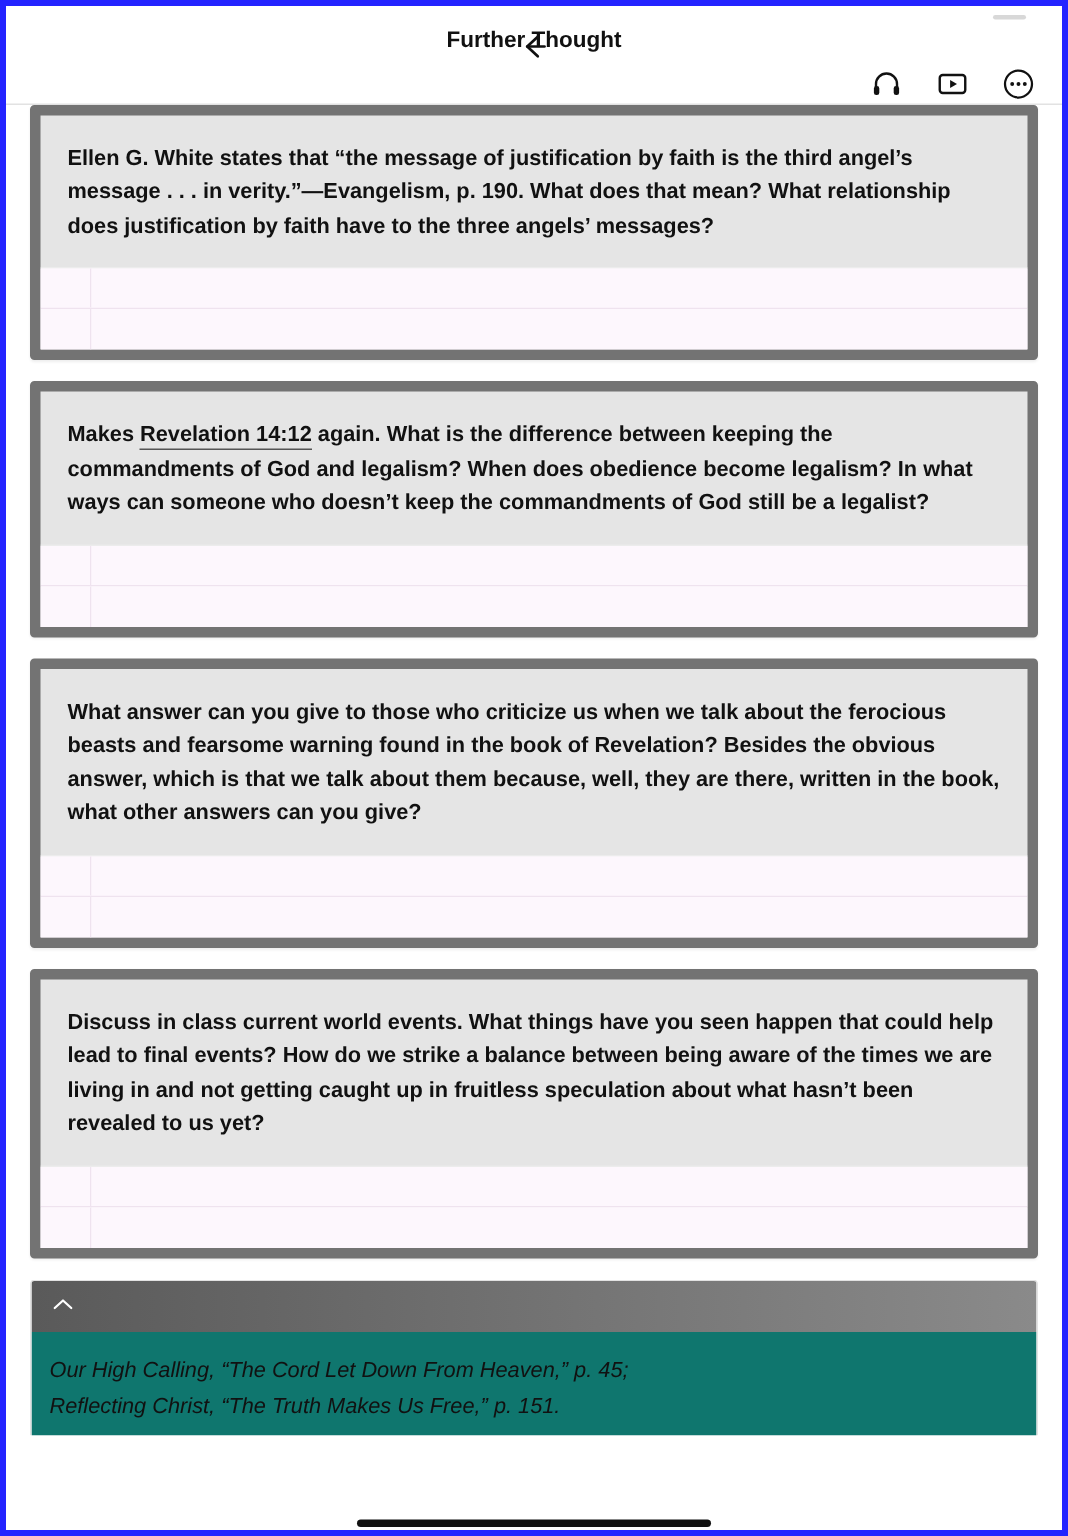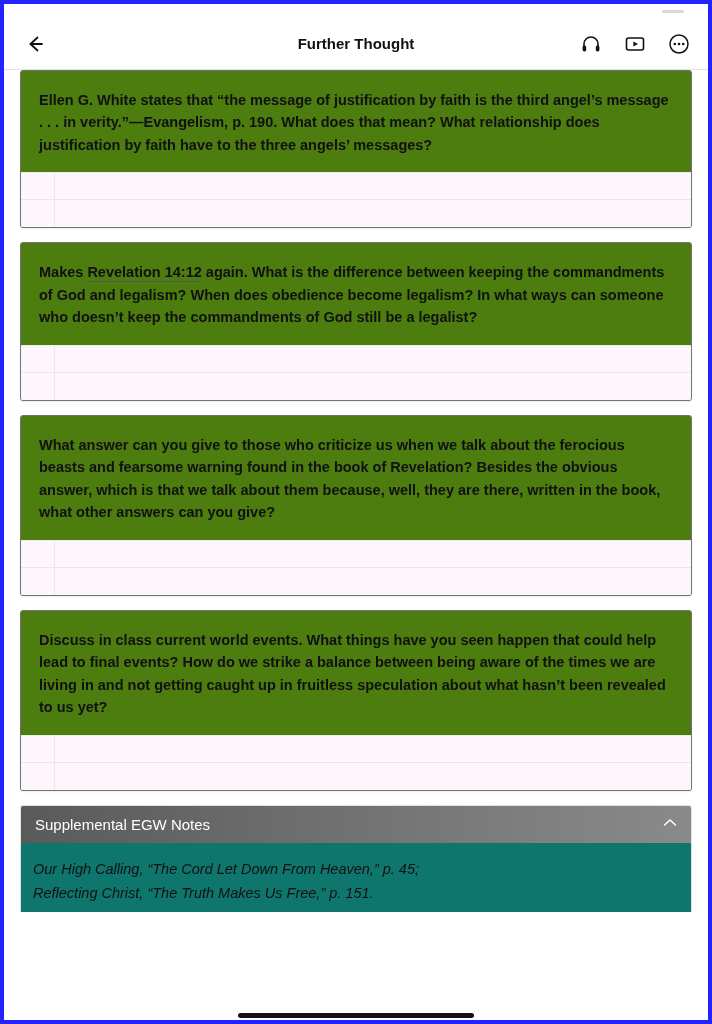--- a/index.html
+++ b/index.html
@@ -30,20 +30,21 @@
   }
   
   .header {
     height: 52px;
     background: #ffffff;
     display: flex;
     align-items: center;
     padding: 0 16px;
     border-bottom: 1px solid #e2e2e2;
     position: relative;
+    flex-direction: column;
   }
   .back-arrow {
     width: 30px; height: 30px;
     display: flex; align-items: center; justify-content: center;
     font-size: 22px; color: #111;
     line-height: 1;
   }
   .header-title {
     position: absolute;
     left: 0; right: 0;
@@ -70,22 +71,22 @@
     padding: 0 16px;
     background: #ffffff;
   }
   .section-title {
     font-size: 15px;
     font-weight: bold;
     color: #111;
     padding: 16px 4px 12px 4px;
   }
   .qcard {
-    background: #4d7c0f;
-    border: 1px solid #737373;
+    background: #e5e5e5;
+    border: 7px solid #737373;
     border-radius: 3px;
     margin-bottom: 14px;
     overflow: hidden;
     box-shadow: 0 1px 2px rgba(0,0,0,0.07);
   }
   .qtext {
     padding: 18px 18px 16px 18px;
     font-size: 14.5px;
     line-height: 1.55;
     font-weight: bold;
@@ -242,21 +243,20 @@
             <div class="answer-row">
               <div class="answer-gutter"></div>
               <div class="answer-field"></div>
             </div>
           </div>
         </div>
       </div>
 
     <div class="supp">
       <div class="supp-header">
-        <span class="supp-title">Supplemental EGW Notes</span>
         <span class="chev">
           <svg width="14" height="10" viewBox="0 0 14 10" aria-hidden="true">
             <path d="M1.5 7 L7 2 L12.5 7" fill="none" stroke="#ffffff" stroke-width="1.5" stroke-linecap="round" stroke-linejoin="round"></path>
           </svg>
         </span>
       </div>
       <div class="supp-body">
         <div>Our High Calling, “The Cord Let Down From Heaven,” p. 45;</div>
         <div>Reflecting Christ, “The Truth Makes Us Free,” p. 151.</div>
       </div>

